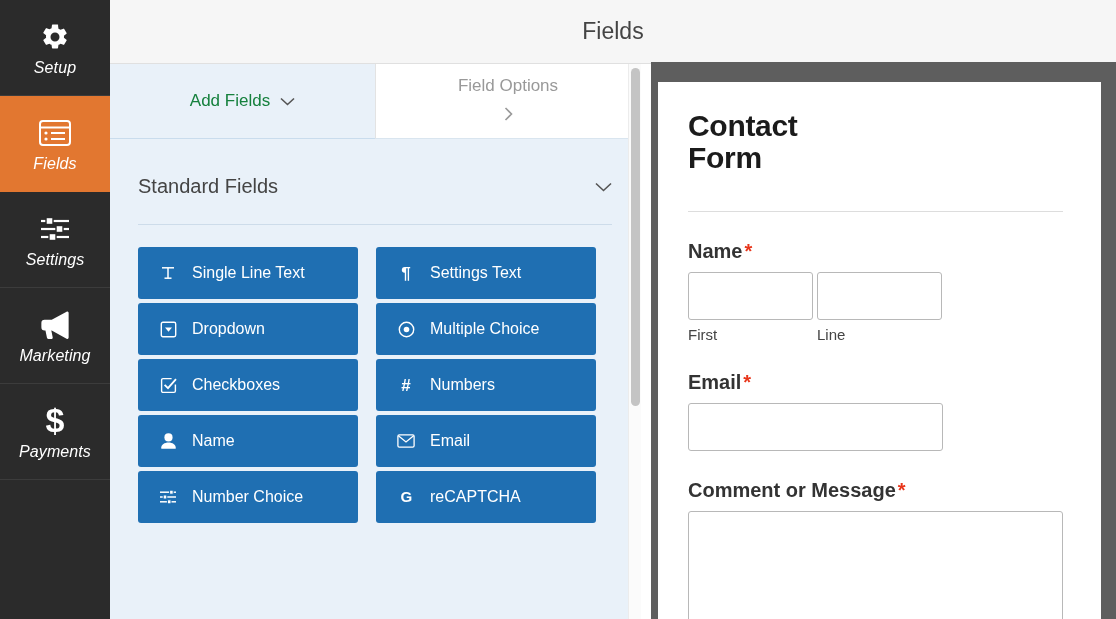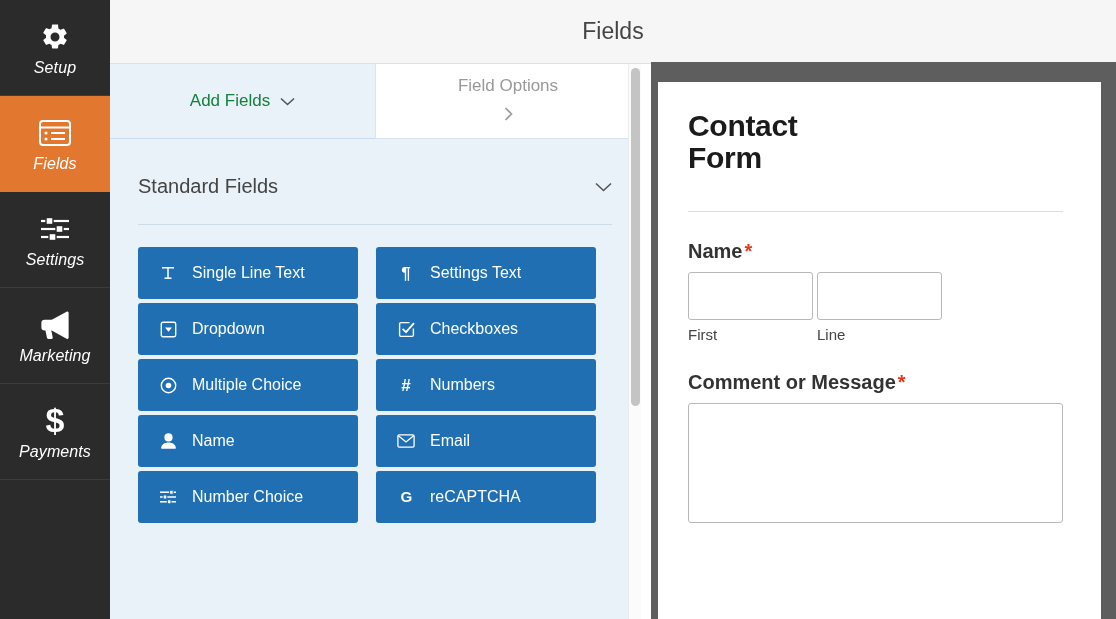--- a/index.html
+++ b/index.html
@@ -297,35 +297,35 @@
               <rect x="1.3" y="1.3" width="14.4" height="14.4" rx="1.6"></rect>
               <polygon points="5,6.4 12,6.4 8.5,10.8" fill="#ffffff" stroke="none"></polygon>
             </svg>
           </span>
           <span>Dropdown</span>
         </div>
 
         <div class="field-btn">
           <span class="fb-icon">
             <svg width="17" height="17" viewBox="0 0 17 17" fill="none" stroke="#ffffff" stroke-width="1.4">
+              <circle cx="8.5" cy="8.5" r="7.2"></circle>
+              <circle cx="8.5" cy="8.5" r="2.8" fill="#ffffff" stroke="none"></circle>
+            </svg>
+          </span>
+          <span>Multiple Choice</span>
+        </div>
+
+        <div class="field-btn">
+          <span class="fb-icon">
+            <svg width="17" height="17" viewBox="0 0 17 17" fill="none" stroke="#ffffff" stroke-width="1.4">
               <path d="M15.4 7.6v6.4a1.4 1.4 0 0 1-1.4 1.4H3a1.4 1.4 0 0 1-1.4-1.4V3A1.4 1.4 0 0 1 3 1.6h8.6"></path>
               <polyline points="4.6,7.8 8,11.2 16,2.2" stroke-width="1.8"></polyline>
             </svg>
           </span>
           <span>Checkboxes</span>
-        </div>
-
-        <div class="field-btn">
-          <span class="fb-icon">
-            <svg width="17" height="17" viewBox="0 0 17 17" fill="none" stroke="#ffffff" stroke-width="1.4">
-              <circle cx="8.5" cy="8.5" r="7.2"></circle>
-              <circle cx="8.5" cy="8.5" r="2.8" fill="#ffffff" stroke="none"></circle>
-            </svg>
-          </span>
-          <span>Multiple Choice</span>
         </div>
 
         <div class="field-btn">
           <span class="fb-icon">
             <span class="fb-glyph">#</span>
           </span>
           <span>Numbers</span>
         </div>
 
         <div class="field-btn">
@@ -394,20 +394,28 @@
           <div class="txt-input half"></div>
           <div class="sub-label">First</div>
         </div>
         <div class="sub-cell">
           <div class="txt-input half"></div>
           <div class="sub-label">Line</div>
         </div>
       </div>
     </div>
 
+    <div class="form-group">
+      <div class="form-label">
+        <span>Email</span><span class="req">*</span>
+      </div>
+      <div class="inputs-row">
+        <div class="txt-input full"></div>
+      </div>
+    </div>
 
     <div class="form-group">
       <div class="form-label">
         <span>Comment or Message</span><span class="req">*</span>
       </div>
       <div class="txt-area"></div>
     </div>
 
   </div>
 

